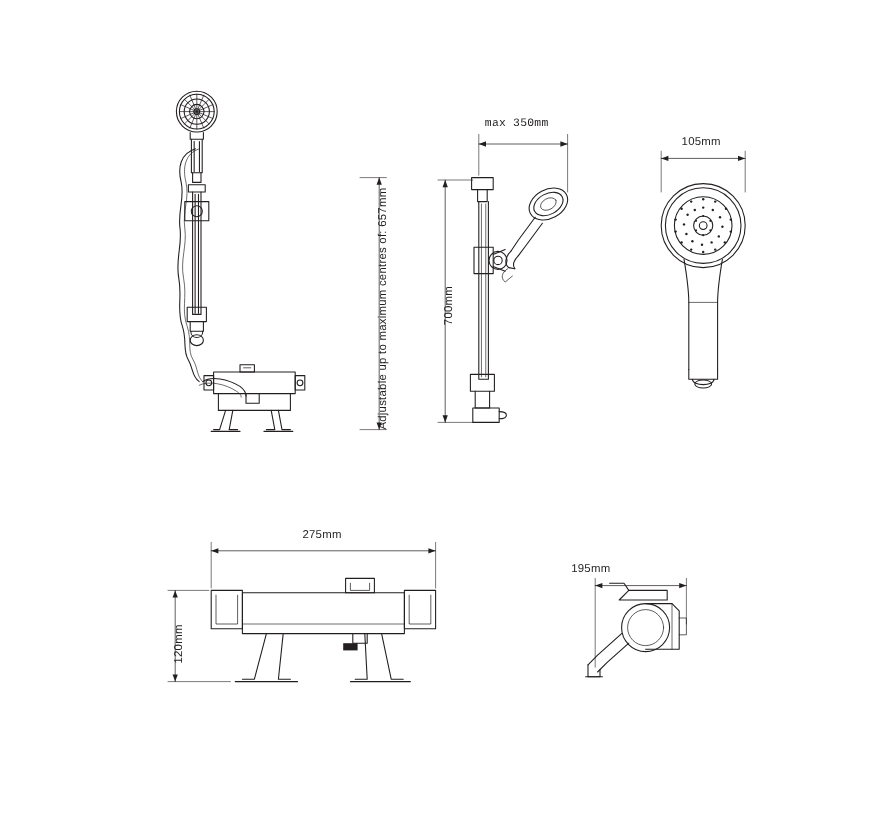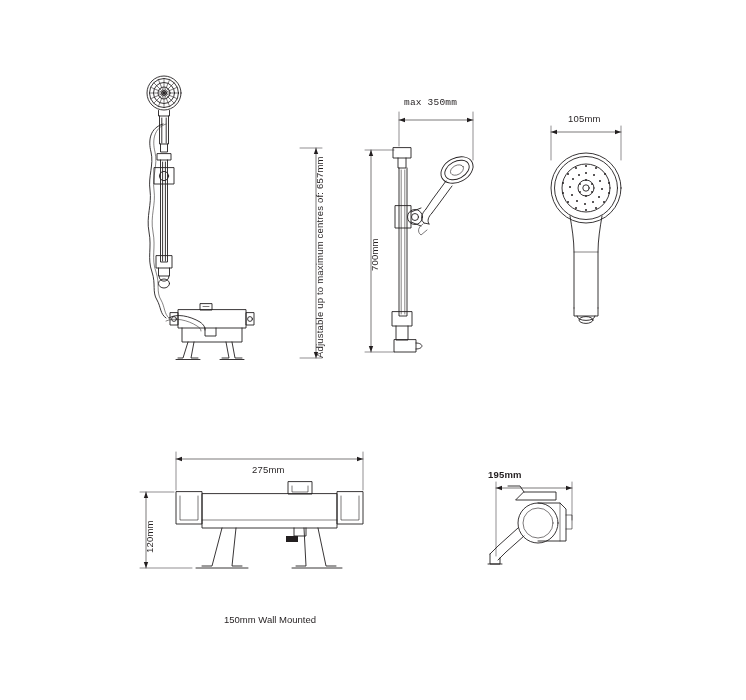--- a/index.html
+++ b/index.html
@@ -298,21 +298,20 @@
   </svg>
 
   <div class="dimlabel vert" style="left:314px; top:358px;">Adjustable up to maximum centres of: 657mm</div>
 
   <div class="dimlabel" style="left:404px; top:97px;font-family:Liberation Mono, monospace;">max 350mm</div>
 
   <div class="dimlabel vert" style="left:369px; top:271px;">700mm</div>
 
   <div class="dimlabel" style="left:568px; top:113px;text-align:right;">105mm</div>
 
-  <div class="dimlabel" style="left:252px; top:440px;margin-top:24px;">275mm</div>
+  <div class="dimlabel" style="left:252px; top:440px;">275mm</div>
 
   <div class="dimlabel vert" style="left:144px; top:553px;">120mm</div>
 
-  <div class="dimlabel" style="left:488px; top:469px;font-weight:bold;">195mm</div>
-
-  <div class="captionline" style="left:174px; top:614px; width:192px;">150mm Wall Mounted</div>
+  <div class="dimlabel" style="left:476px; top:469px;">195mm</div>
+
 
 </div>
 
 </body></html>

